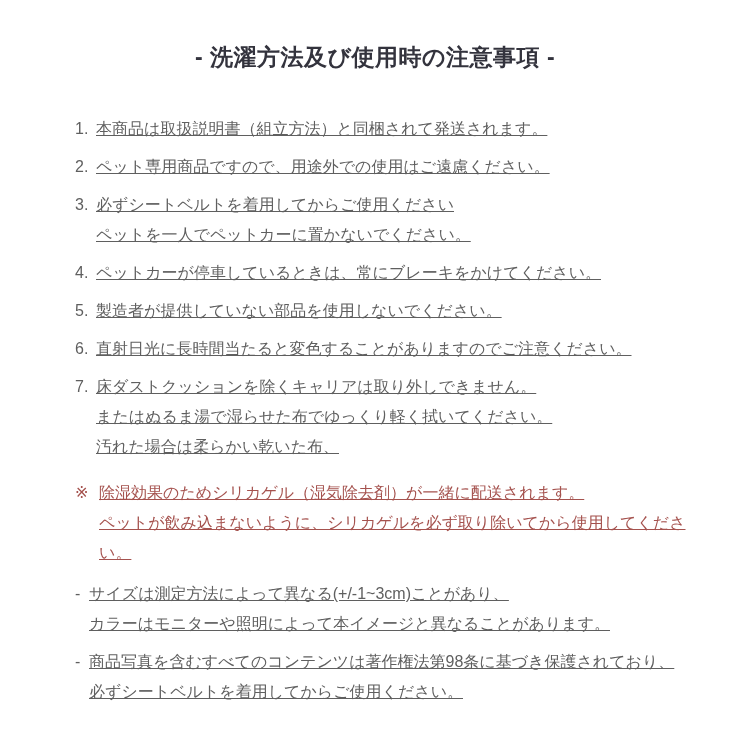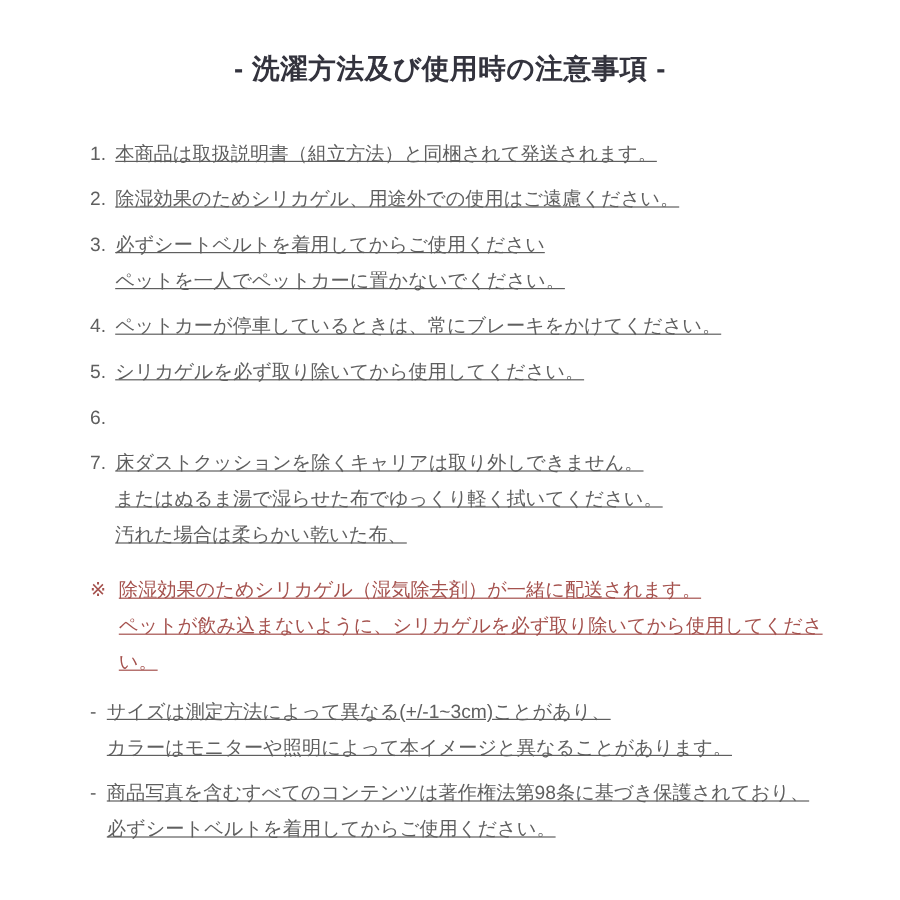--- a/index.html
+++ b/index.html
@@ -60,21 +60,21 @@
     <div class="section" id="numbered-list">
         <div class="block numbered">
           <div class="line">
             <span class="marker">1.</span>
             <span class="text">本商品は取扱説明書（組立方法）と同梱されて発送されます。</span>
           </div>
         </div>
         <div class="block numbered">
           <div class="line">
             <span class="marker">2.</span>
-            <span class="text">除湿効果のためシリカゲル、用途外での使用はご遠慮ください。</span>
+            <span class="text">ペット専用商品ですので、用途外での使用はご遠慮ください。</span>
           </div>
         </div>
         <div class="block numbered">
           <div class="line">
             <span class="marker">3.</span>
             <span class="text">必ずシートベルトを着用してからご使用ください</span>
           </div>
           <div class="line">
             <span class="marker"></span>
             <span class="text">ペットを一人でペットカーに置かないでください。</span>
@@ -82,26 +82,27 @@
         </div>
         <div class="block numbered">
           <div class="line">
             <span class="marker">4.</span>
             <span class="text">ペットカーが停車しているときは、常にブレーキをかけてください。</span>
           </div>
         </div>
         <div class="block numbered">
           <div class="line">
             <span class="marker">5.</span>
-            <span class="text">シリカゲルを必ず取り除いてから使用してください。</span>
+            <span class="text">製造者が提供していない部品を使用しないでください。</span>
           </div>
         </div>
         <div class="block numbered">
           <div class="line">
             <span class="marker">6.</span>
+            <span class="text">直射日光に長時間当たると変色することがありますのでご注意ください。</span>
           </div>
         </div>
         <div class="block numbered">
           <div class="line">
             <span class="marker">7.</span>
             <span class="text">床ダストクッションを除くキャリアは取り外しできません。</span>
           </div>
           <div class="line">
             <span class="marker"></span>
             <span class="text">またはぬるま湯で湿らせた布でゆっくり軽く拭いてください。</span>

